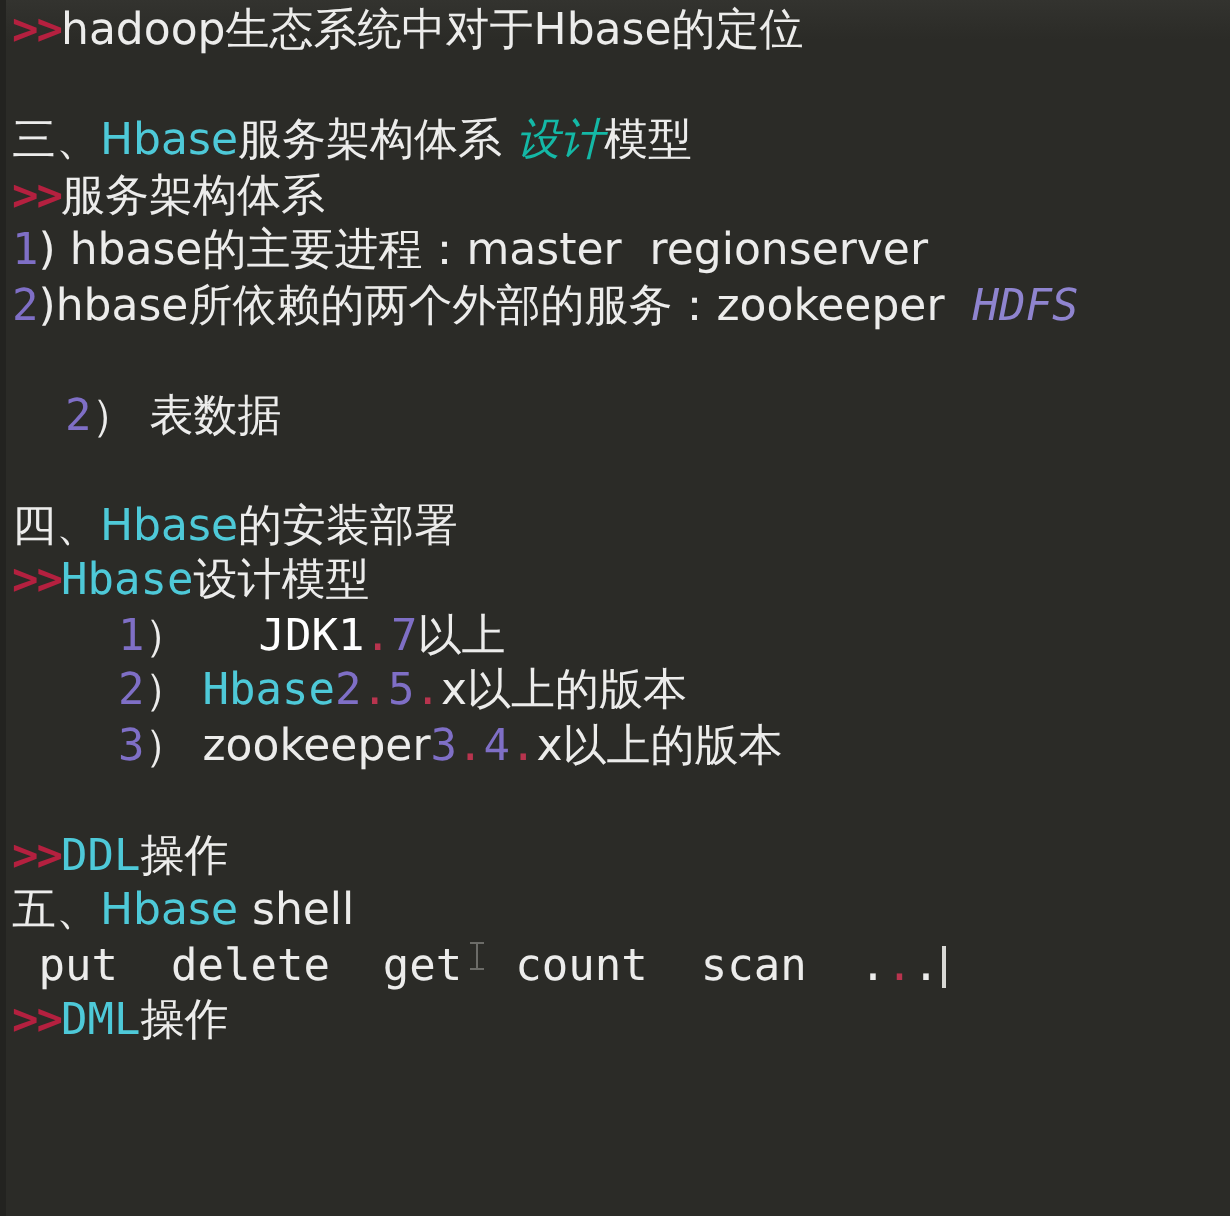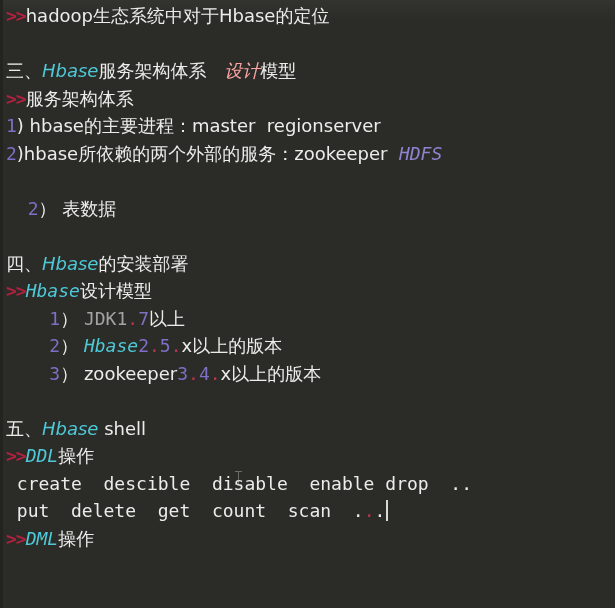--- a/index.html
+++ b/index.html
@@ -45,33 +45,33 @@
   #lines {
     position: relative;
     z-index: 2;
     padding: 2px 0 0 0;
   }
 
   .line {
     height: 27.5px;
     line-height: 27.5px;
     white-space: pre;
-    font-size: 18px;
+    font-size: 22px;
     color: #e4e4e0;
     letter-spacing: 0px;
     padding-left: 6px;
     box-sizing: border-box;
   }
   .line.blank { color: transparent; }
 
   
   .tk-white   { color: #ececeb; }
-  .tk-cyan    { color: #4ec9d8; font-style: italic; }
-  .tk-cyan-up { color: #a3a3a3; }
-  .tk-gray-i  { color: #fca5a5; font-style: italic; margin-left: 12px; }
+  .tk-cyan    { color: #4ec9d8; }
+  .tk-cyan-up { color: #ffffff; margin-left: 28px; }
+  .tk-gray-i  { color: #14b8a6; font-style: italic; }
   .tk-purple  { color: #7f6fc6; }
   .tk-lav     { color: #8f84cf; font-style: italic; }
   .tk-dot     { color: #b8344e; }
   .tk-marker  { color: #b4203f; font-weight: bold; letter-spacing: -1px; }
 
   .cn { font-family: "DejaVu Sans", "Liberation Sans", sans-serif; }
 
   
   .heading { font-family: "DejaVu Sans", "Liberation Sans", sans-serif; }
 
@@ -116,23 +116,22 @@
       <div class="line"><span class="tk-purple">2</span><span class="tk-white cn">)hbase所依赖的两个外部的服务：zookeeper  </span><span class="tk-lav">HDFS</span></div>
       <div class="line blank">&nbsp;</div>
       <div class="line"><span class="tk-white">  </span><span class="tk-purple">2</span><span class="tk-white cn">） 表数据</span></div>
       <div class="line blank">&nbsp;</div>
       <div class="line heading"><span class="tk-white cn">四、</span><span class="tk-cyan">Hbase</span><span class="tk-white cn">的安装部署</span></div>
       <div class="line"><span class="tk-marker">&gt;&gt;</span><span class="tk-cyan">Hbase</span><span class="tk-white cn">设计模型</span></div>
       <div class="line"><span class="tk-white">    </span><span class="tk-purple">1</span><span class="tk-white cn">） </span><span class="tk-cyan-up">JDK1</span><span class="tk-dot">.</span><span class="tk-purple">7</span><span class="tk-white cn">以上</span></div>
       <div class="line"><span class="tk-white">    </span><span class="tk-purple">2</span><span class="tk-white cn">） </span><span class="tk-cyan">Hbase</span><span class="tk-purple">2</span><span class="tk-dot">.</span><span class="tk-purple">5</span><span class="tk-dot">.</span><span class="tk-white cn">x以上的版本</span></div>
       <div class="line"><span class="tk-white">    </span><span class="tk-purple">3</span><span class="tk-white cn">） zookeeper</span><span class="tk-purple">3</span><span class="tk-dot">.</span><span class="tk-purple">4</span><span class="tk-dot">.</span><span class="tk-white cn">x以上的版本</span></div>
       <div class="line blank">&nbsp;</div>
+      <div class="line"><span class="tk-marker">&gt;&gt;</span><span class="tk-cyan">DDL</span><span class="tk-white cn">操作</span></div>
       <div class="line heading"><span class="tk-white cn">五、</span><span class="tk-cyan">Hbase</span><span class="tk-white"> shell</span></div>
-      <div class="line"><span class="tk-marker">&gt;&gt;</span><span class="tk-cyan">DDL</span><span class="tk-white cn">操作</span></div>
-      <div class="line"><span class="tk-white"> create  descible  disable  enable drop  ..</span></div>
       <div class="line"><span class="tk-white"> put  delete  get  count  scan  .</span><span class="tk-dot">.</span><span class="tk-white">.</span><span class="caret"></span></div>
       <div class="line"><span class="tk-marker">&gt;&gt;</span><span class="tk-cyan">DML</span><span class="tk-white cn">操作</span></div>
     </div>
 
   <div id="mouse-ibeam">
     <span class="cap-t"></span>
     <span class="bar"></span>
     <span class="cap-b"></span>
   </div>
 </div>

